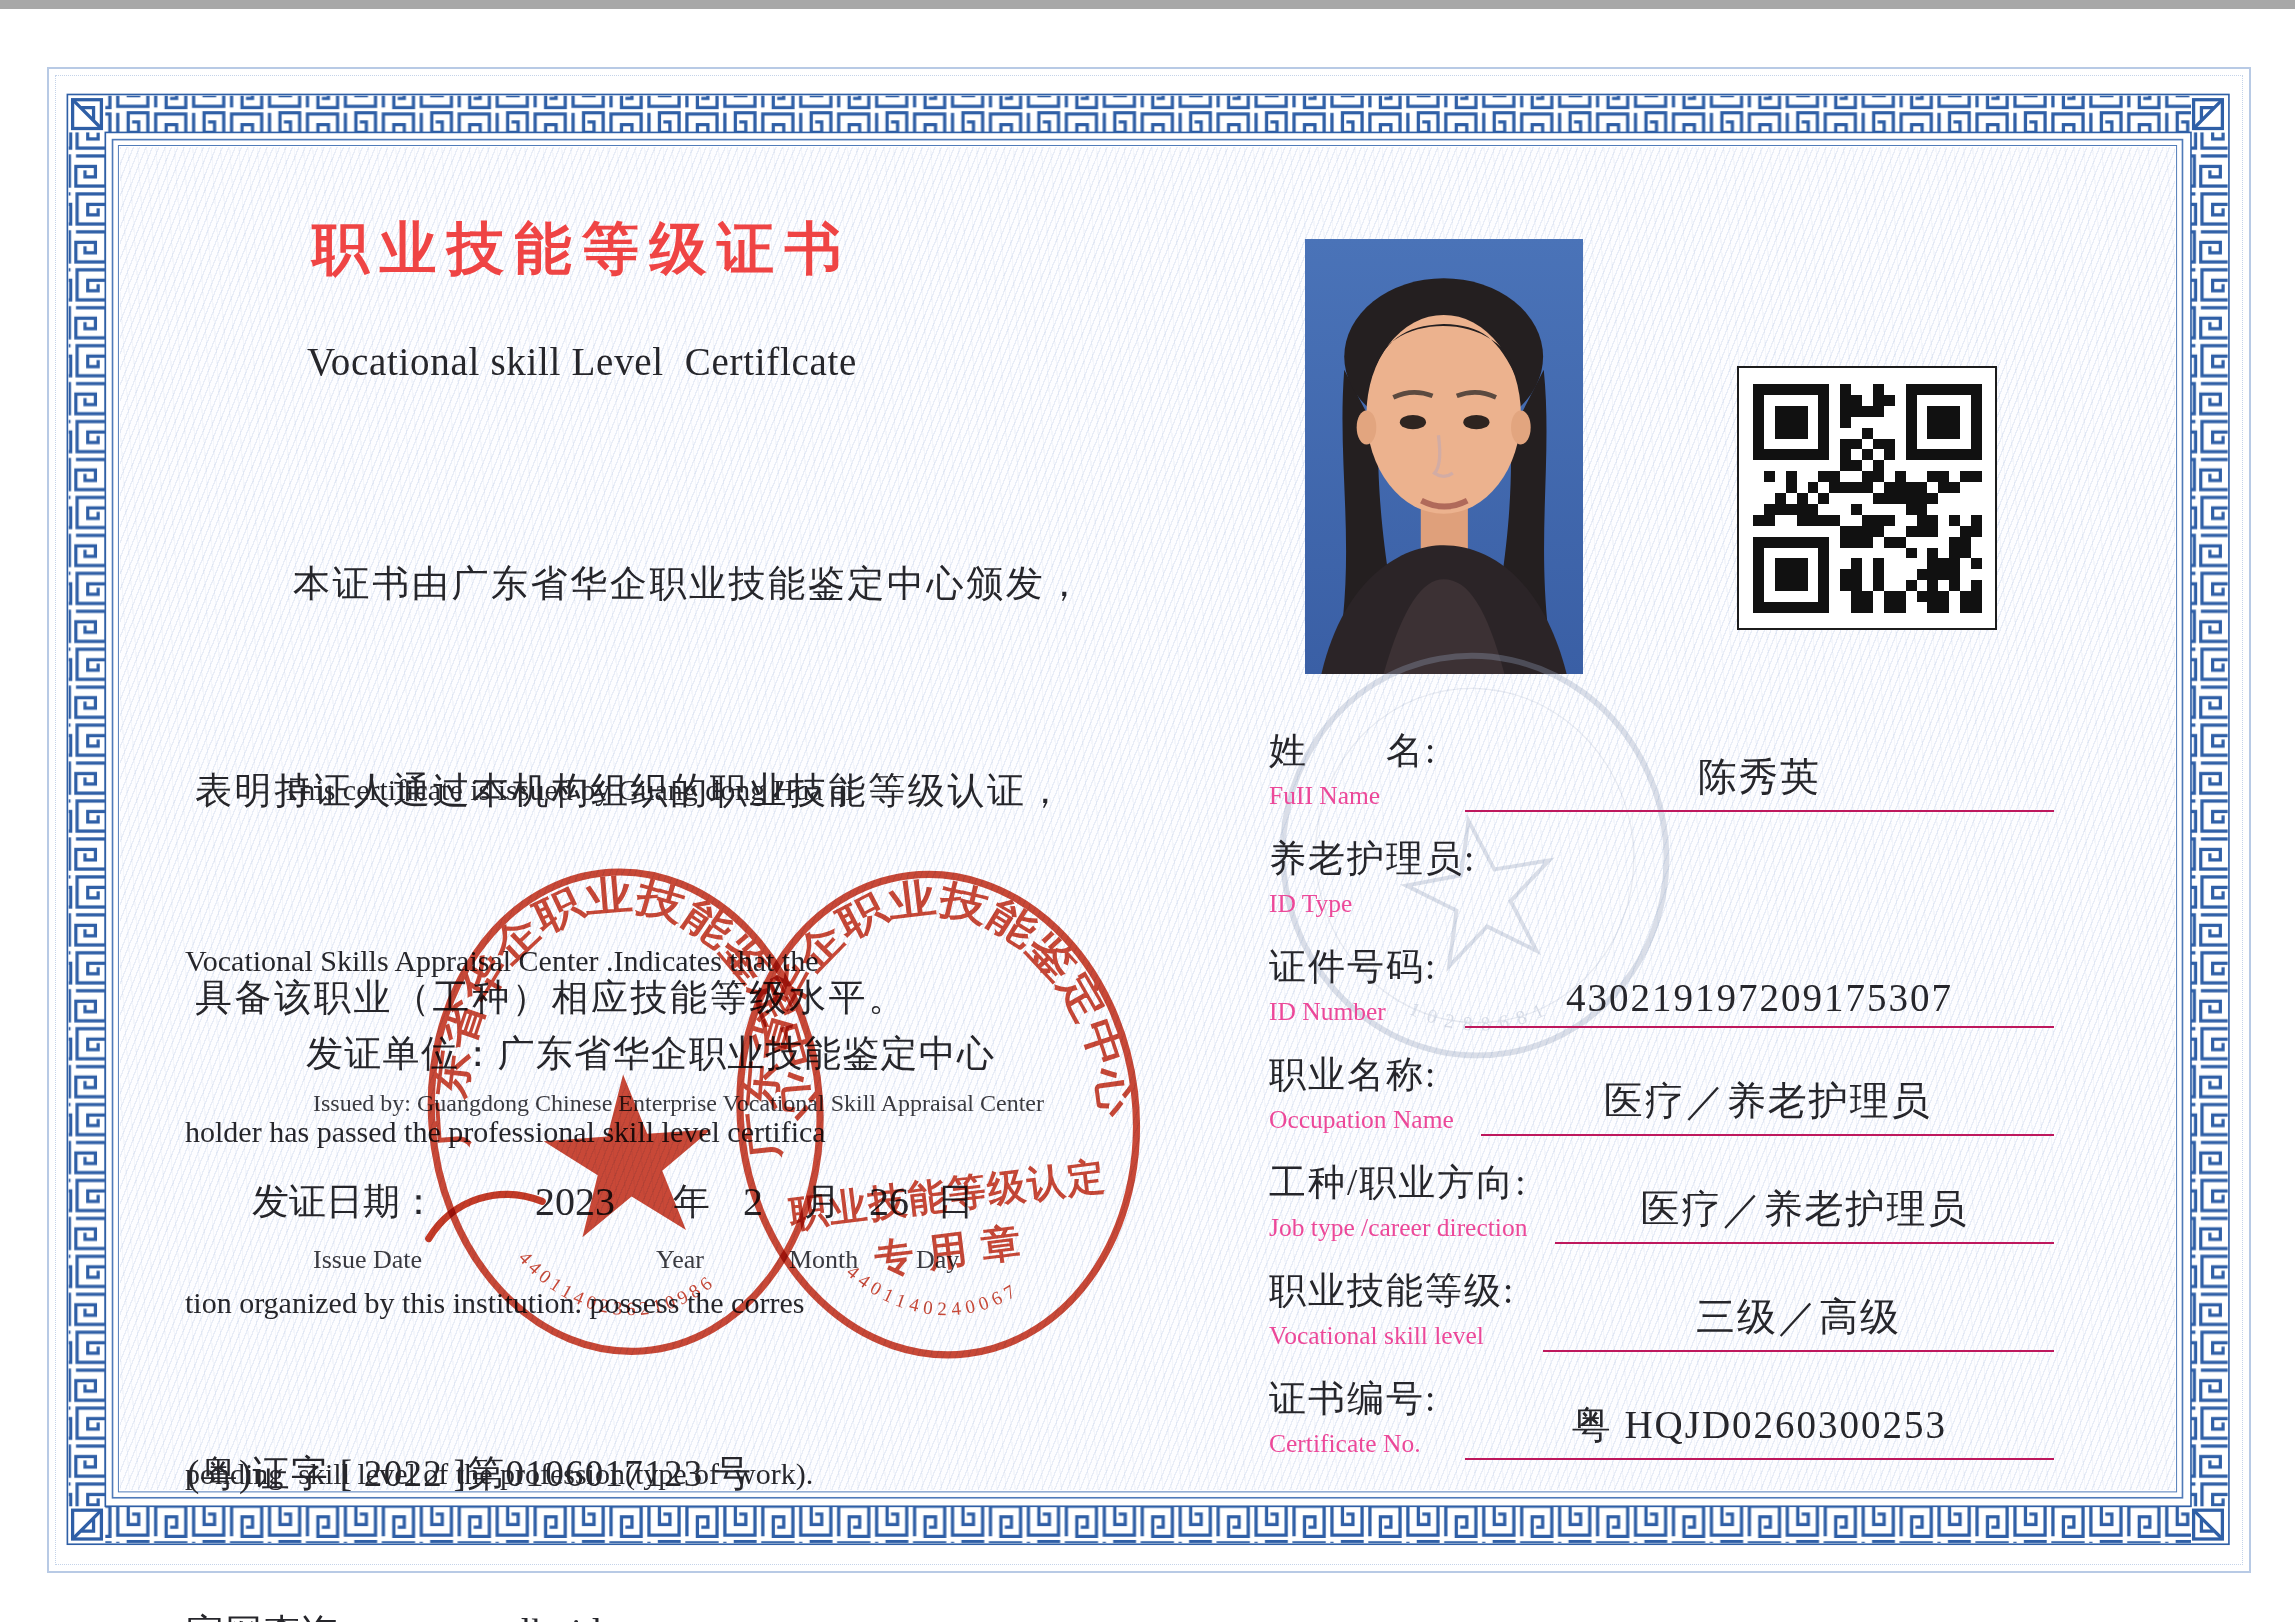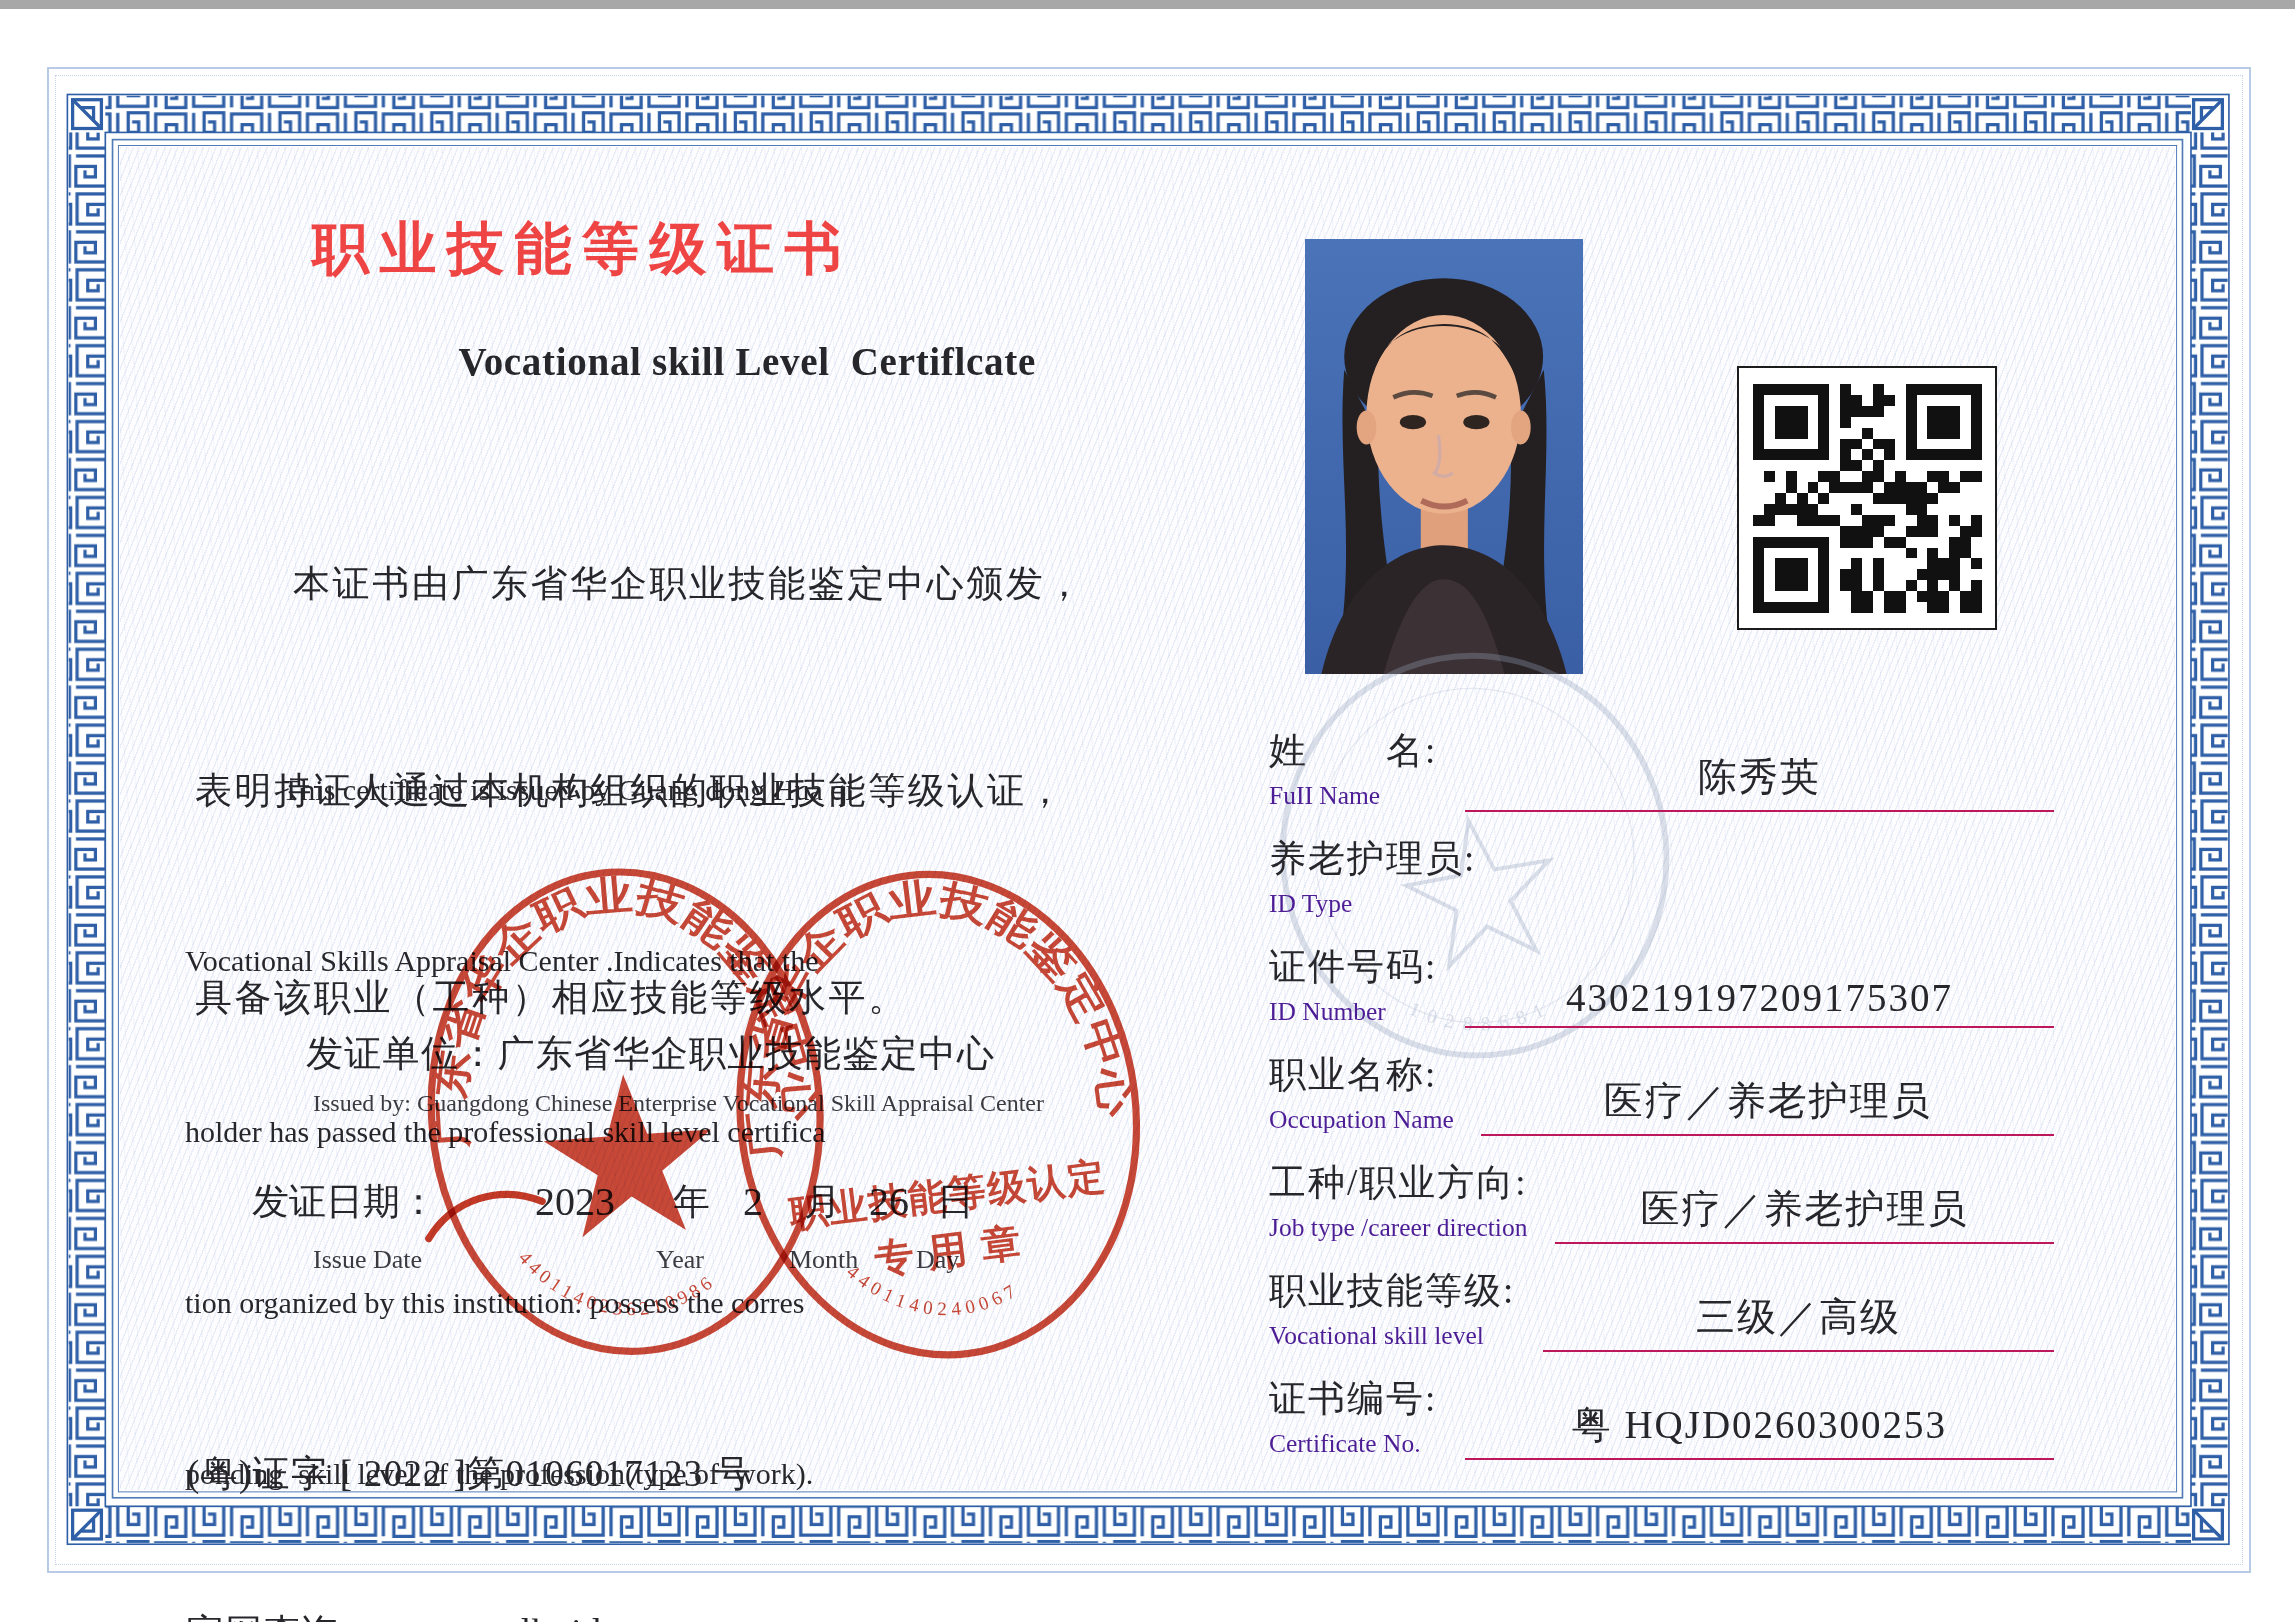--- a/index.html
+++ b/index.html
@@ -11,21 +11,21 @@
   .lace::after{content:"";position:absolute;inset:5.9px;border:1.3px dotted rgba(126,158,208,.45);}
   .hatch{position:absolute;left:120px;top:147px;width:2055px;height:1343px;z-index:0;
          background:
            repeating-linear-gradient(112deg, rgba(106,140,198,.14) 0 1.3px, rgba(255,255,255,0) 1.3px 5.9px),
            repeating-linear-gradient(86deg, rgba(106,140,198,.06) 0 1.3px, rgba(255,255,255,0) 1.3px 9.2px),
            #fdfdff;}
   svg.borderart{position:absolute;left:0;top:0;z-index:2;}
   .txt{position:absolute;white-space:pre;z-index:3;}
   .title-cn{left:111px;top:211px;width:942px;text-align:center;font-size:57px;font-weight:700;
             letter-spacing:10.5px;color:#ef4444;}
-  .title-en{left:94px;top:339px;width:942px;text-align:right;font-size:39px;font-weight:700;
+  .title-en{left:111px;top:339px;width:942px;text-align:center;font-size:39px;font-weight:400;
             letter-spacing:0.7px;}
   .intro-cn{left:195px;top:411px;font-size:37px;line-height:69px;letter-spacing:2.6px;}
   .intro-cn .indent{padding-left:98px;}
   .intro-en{left:185px;top:647px;font-size:30px;line-height:57px;}
   .intro-en .indent{padding-left:97px;}
   .issuer-cn{left:306px;top:1029px;font-size:37px;letter-spacing:1.3px;}
   .issuer-en{left:313px;top:1090px;font-size:24px;color:#3a3a40;}
   .d-cn{font-size:37px;top:1177px;}
   .d-en{font-size:26px;top:1245px;color:#3a3a40;}
   .d-num{font-size:40px;top:1178px;}
@@ -35,21 +35,21 @@
          border:2px solid #1c1c1c;box-sizing:border-box;display:flex;align-items:center;justify-content:center;z-index:2;}
   .ghost{position:absolute;left:1269px;top:645px;z-index:3;opacity:.33;}
   .stamp{position:absolute;z-index:6;mix-blend-mode:multiply;opacity:.93;}
   .stamp.left{left:425px;top:865px;}
   .stamp.right{left:734px;top:868px;}
   .tick{position:absolute;left:417px;top:1170px;z-index:6;mix-blend-mode:multiply;}
   .fields{position:absolute;left:1269px;top:0;z-index:4;}
   .frow{position:absolute;left:0;width:785px;height:105px;display:flex;align-items:flex-end;}
   .flabel{flex:0 0 auto;padding-bottom:1.3px;}
   .flabel-cn{font-size:37px;letter-spacing:2px;white-space:pre;}
-  .flabel-en{font-size:25.5px;margin-top:5.2px;color:#4c1d95;white-space:pre;}
+  .flabel-en{font-size:25.5px;margin-top:5.2px;color:#ec4899;white-space:pre;}
   .fline{flex:1 1 auto;margin-left:27.5px;border-bottom:2px solid #be185d;text-align:center;
          padding-bottom:6.5px;}
   .fvalue{font-size:39px;letter-spacing:2px;white-space:pre;}
 </style>
 </head>
 <body>
 
 <div class="page">
 
   <div class="scan-strip"></div>

